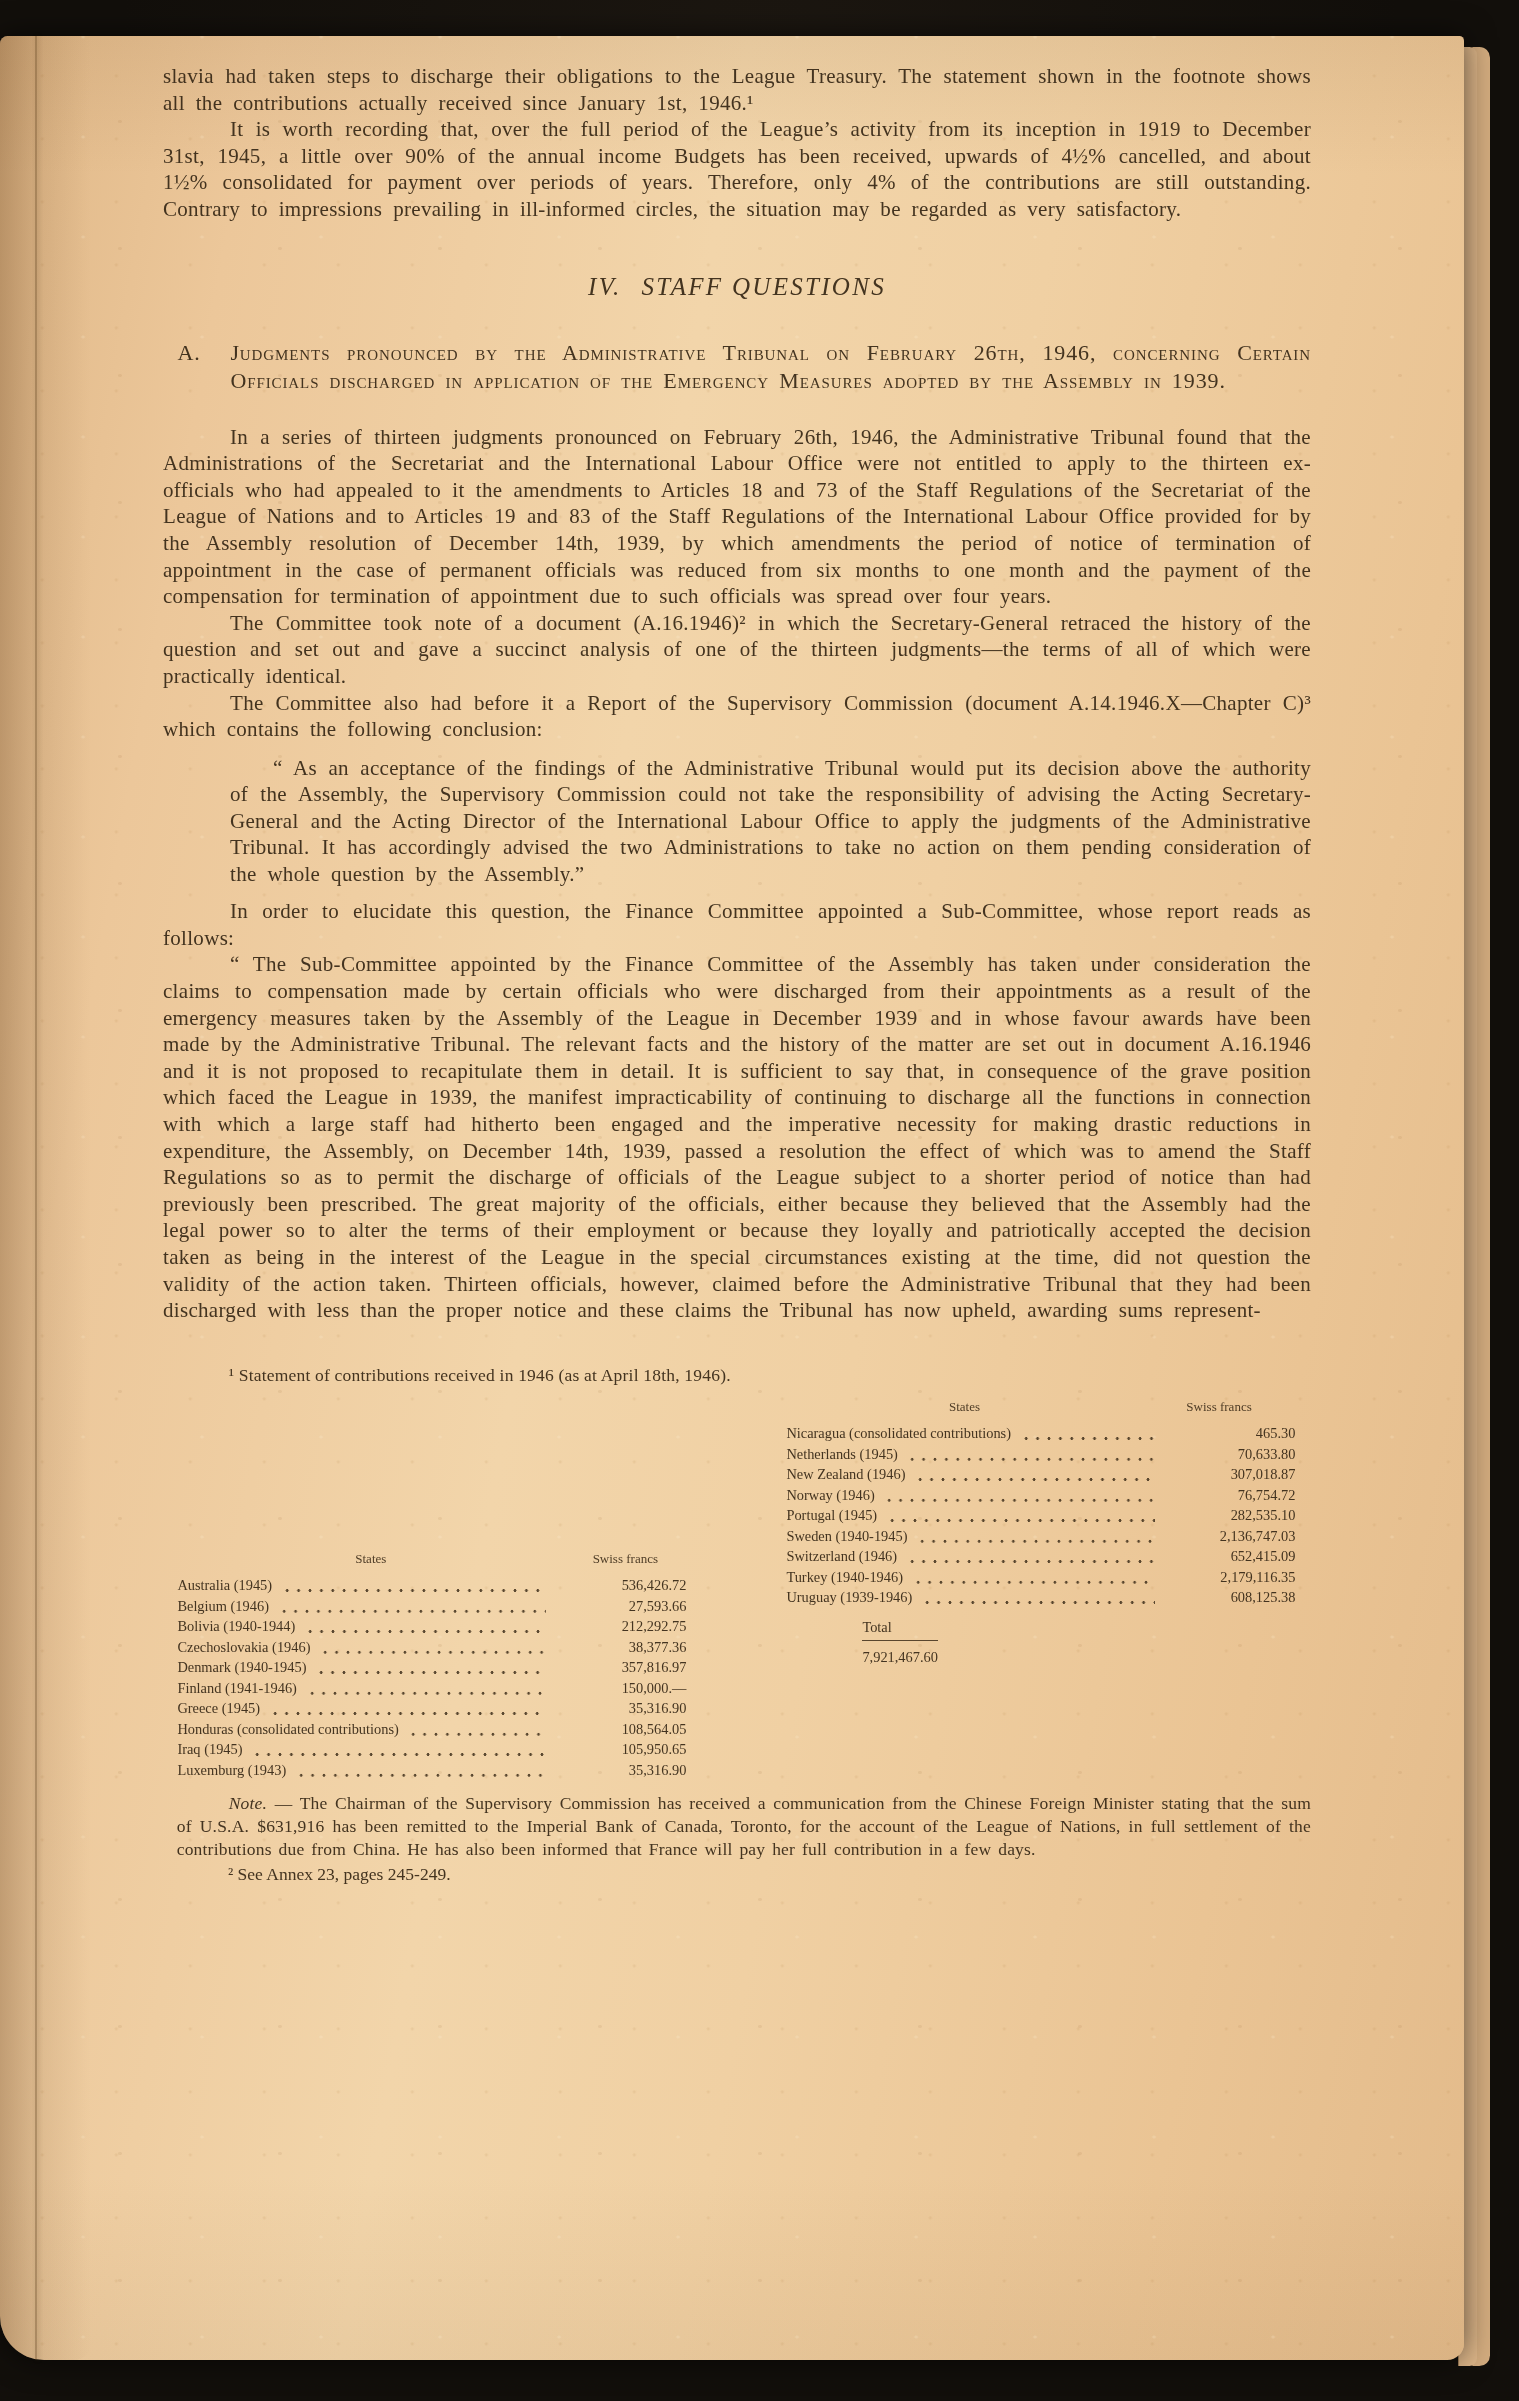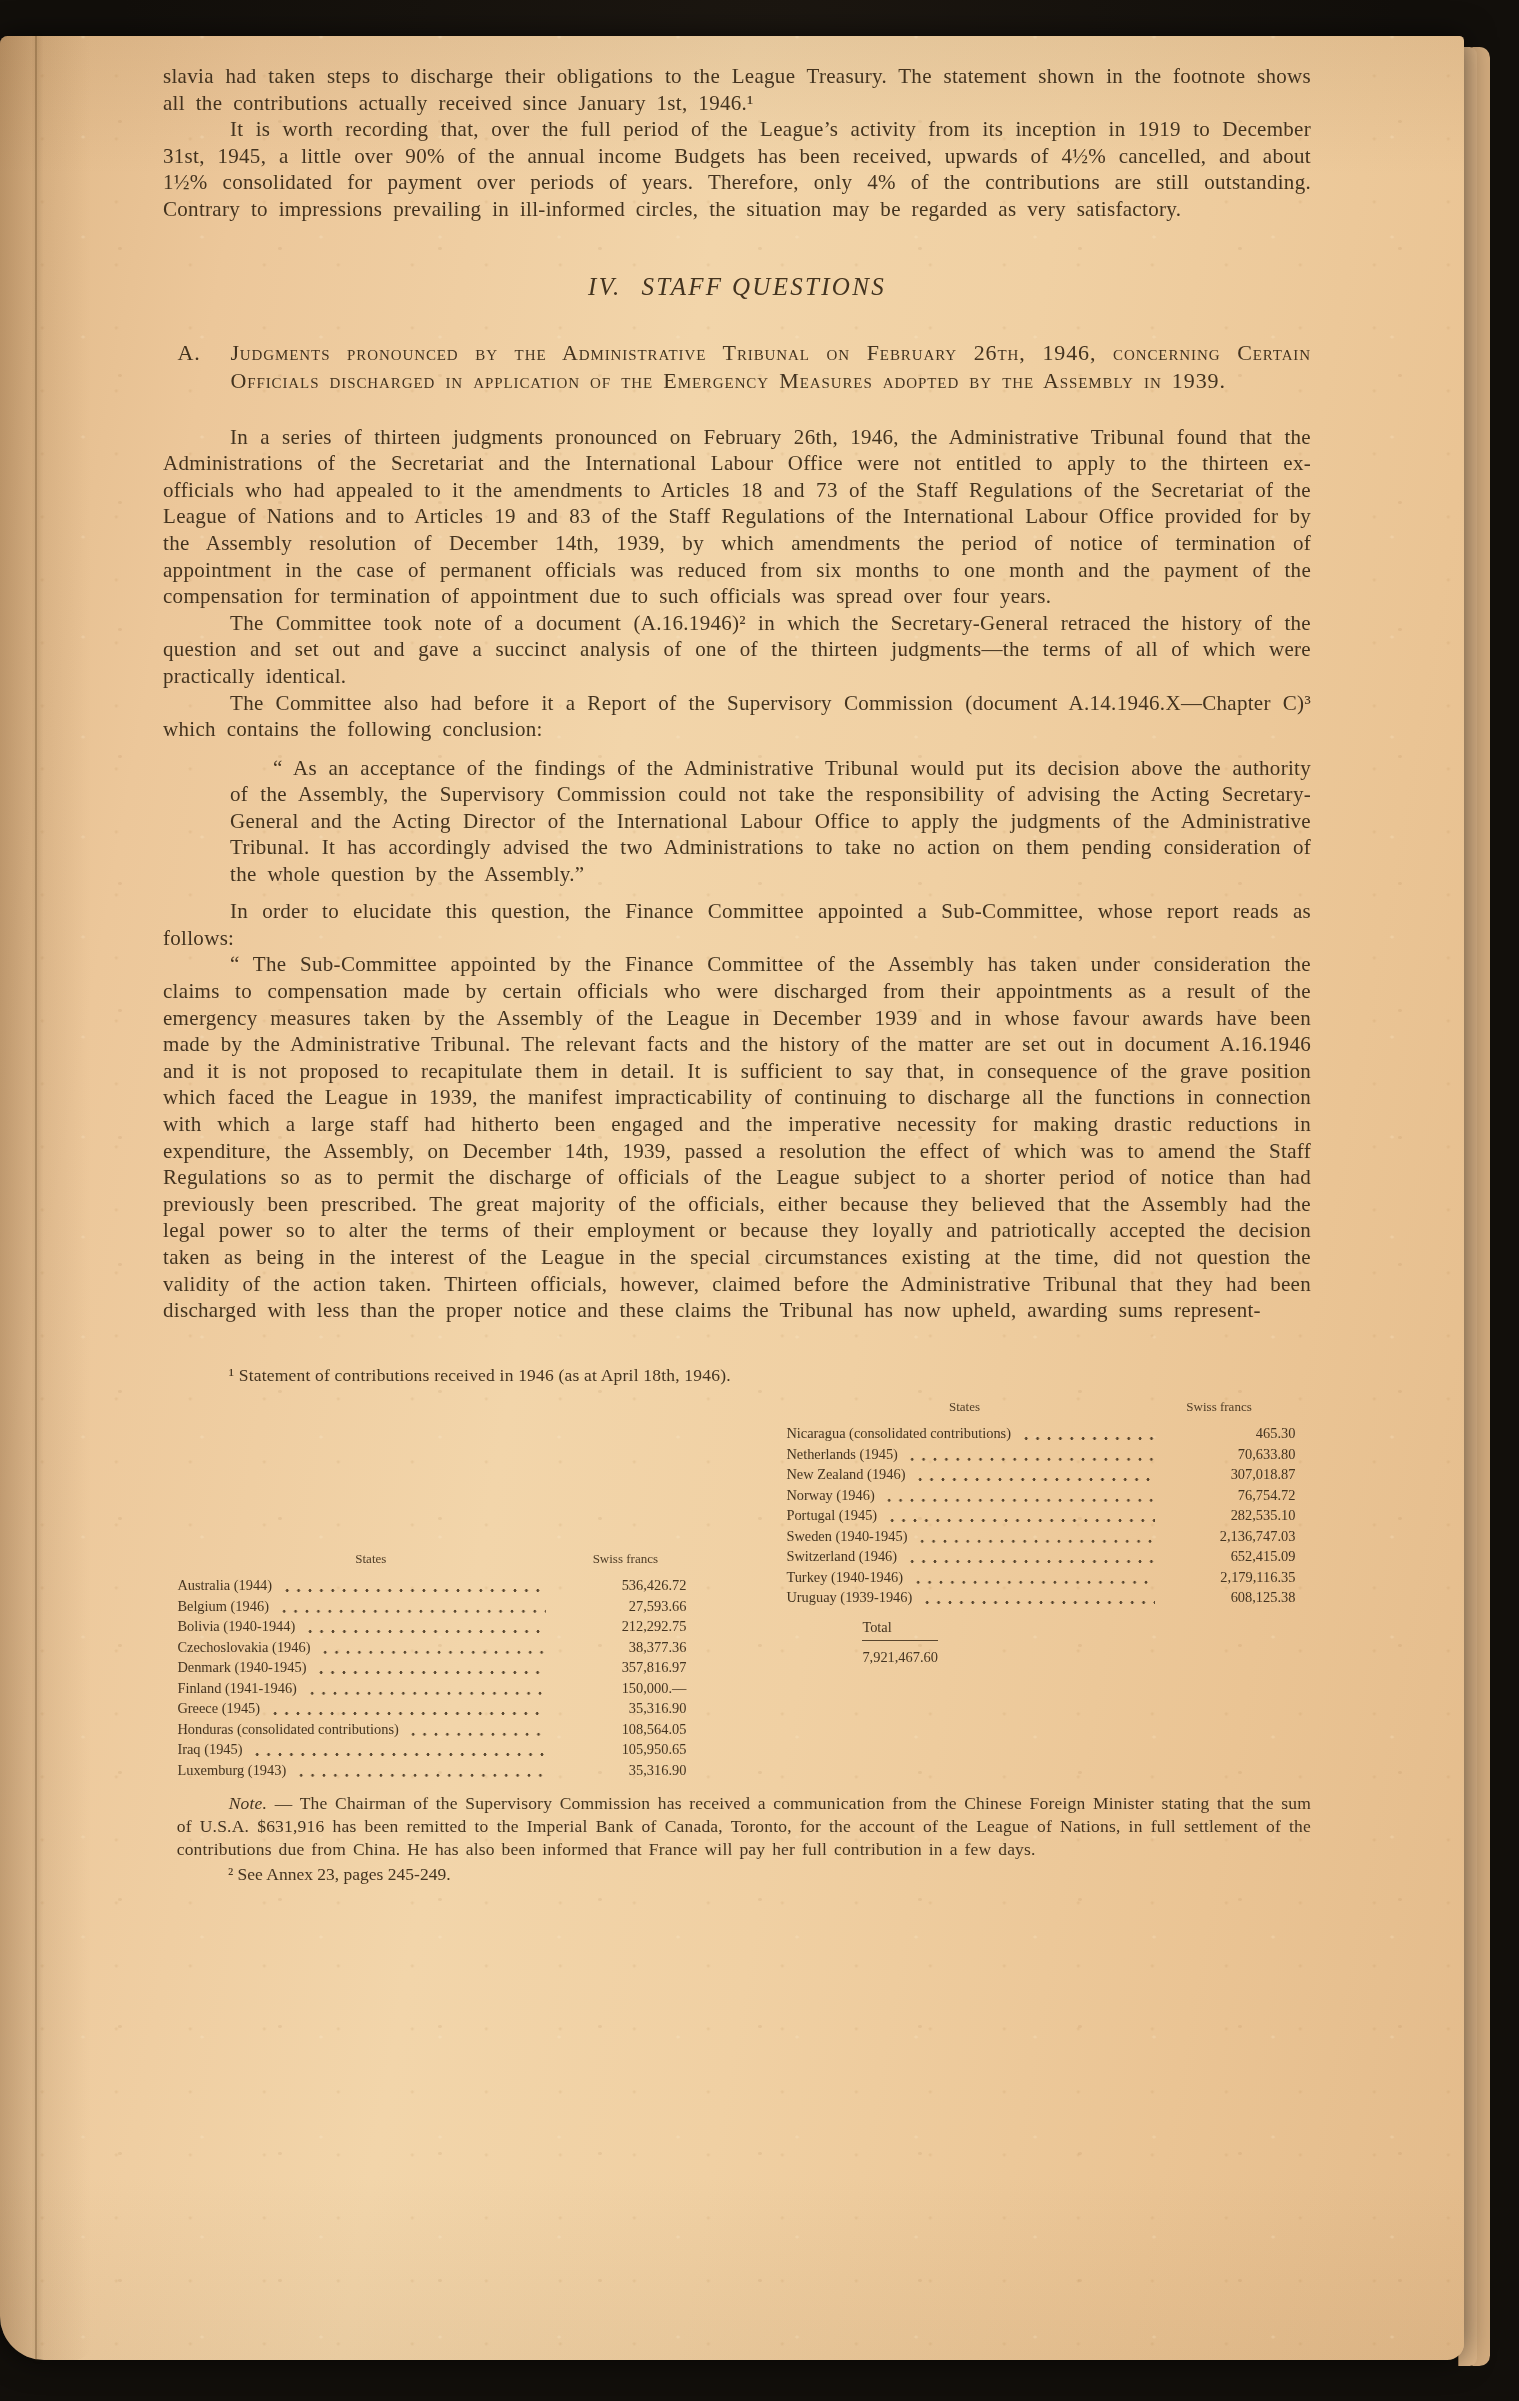--- a/index.html
+++ b/index.html
@@ -119,21 +119,21 @@
         <p class="fn-statement">¹ Statement of contributions received in 1946 (as at April 18th, 1946).</p>
 
         <div class="fn-table">
 
           <div class="fn-col col-left">
             <div class="fn-col-head">
               <span class="hs-l">States</span>
               <span class="hf-l">Swiss francs</span>
             </div>
             <div class="trow">
-                <span>Australia (1944)</span>
+                <span>Australia (1945)</span>
                 <span class="leader"></span>
                 <span class="amount">536,426.72</span>
               </div>
             <div class="trow">
                 <span>Belgium (1946)</span>
                 <span class="leader"></span>
                 <span class="amount">27,593.66</span>
               </div>
             <div class="trow">
                 <span>Bolivia (1940-1944)</span>

